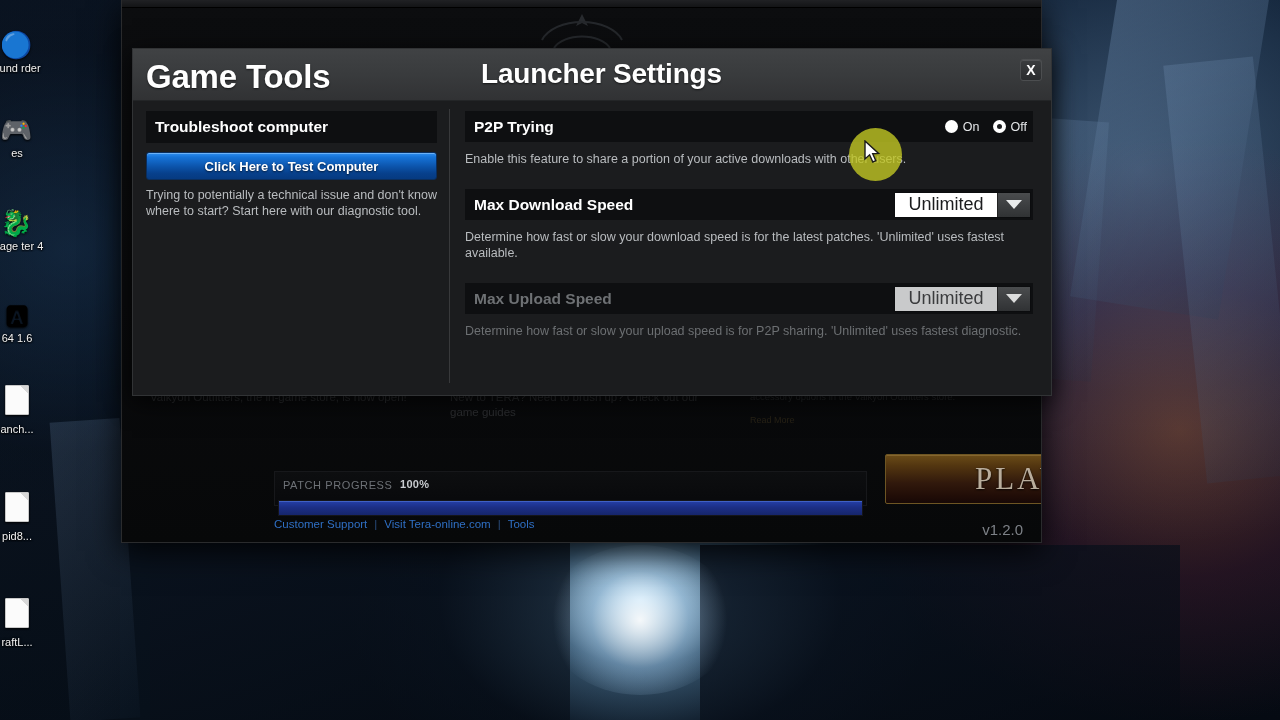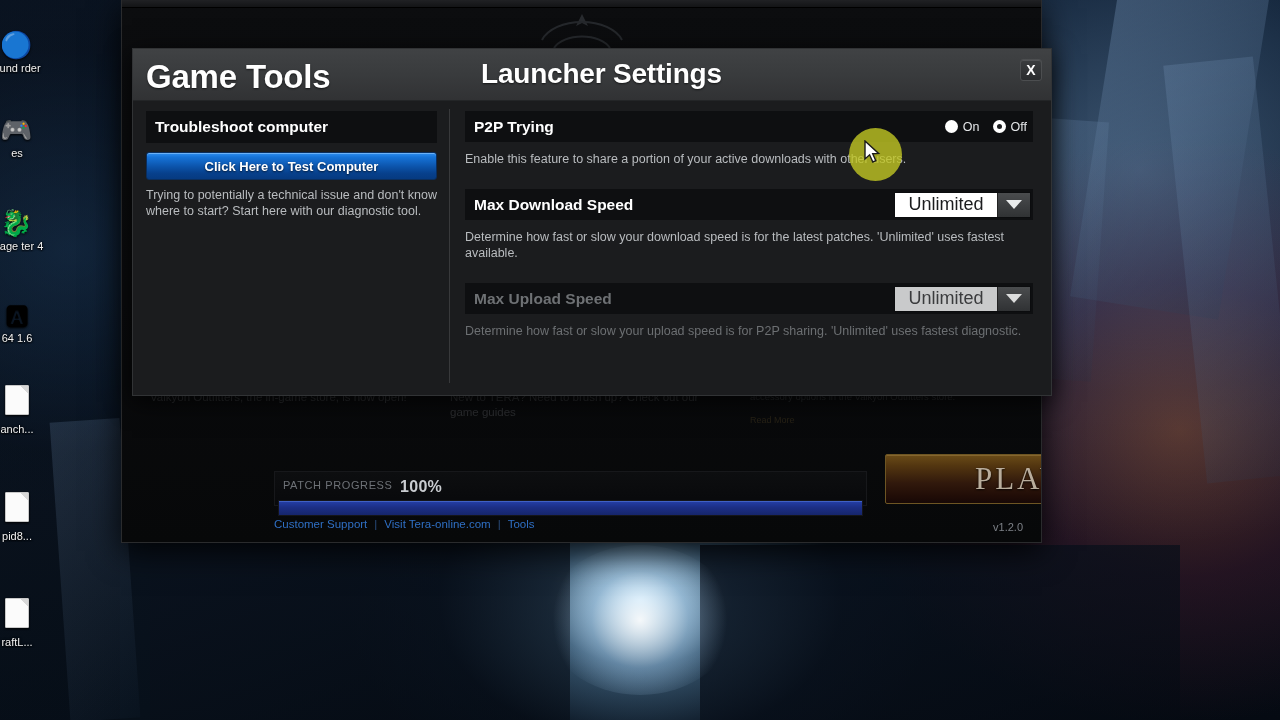--- a/index.html
+++ b/index.html
@@ -80,21 +80,21 @@
     position:absolute; left:152px; top:451px; width:593px; height:35px;
     background:linear-gradient(180deg,#0d0e10,#08090b);
     border:1px solid #17181b;
     margin-top:20px;
   }
   #progress-label {
     position:absolute; left:8px; top:7px; font-size:11px; letter-spacing:.6px;
     color:#6e7277; font-weight:400;
   }
   #progress-pct {
-    position:absolute; left:125px; top:6px; font-size:16px; letter-spacing:.3px;
+    position:absolute; left:125px; top:6px; font-size:11px; letter-spacing:.3px;
     color:#c9ccd0; font-weight:bold;
   }
   #progress-track {
     position:absolute; left:3px; right:3px; top:28px; height:16px;
     background:#0a0b0e; border:1px solid #141519;
   }
   #progress-fill {
     height:100%; background:linear-gradient(180deg,#2440a8 0%, #1c2f86 45%, #16256b 100%);
     box-shadow:inset 0 1px 0 rgba(120,160,255,.35);
   }
@@ -111,21 +111,21 @@
     color:#b9ad9c; text-shadow:0 1px 2px rgba(0,0,0,.9);
   }
 
   #footer-links {
     position:absolute; left:152px; top:518px; font-size:11.5px; color:#2f6fc4;
     display:flex; align-items:center; gap:7px;
   }
   #footer-links a { color:#2f6fc4; text-decoration:none; }
   .fsep { color:#2a4d7e; }
   #version {
-    position:absolute; right:18px; top:521px; font-size:11px; color:#7d8187;
+    position:absolute; right:18px; top:521px; font-size:15px; color:#7d8187;
   }
 
   
   #modal {
     position:absolute; left:132px; top:48px; width:920px; height:348px;
     background:#1b1c1e; border:1px solid #313335;
     box-shadow:0 6px 24px rgba(0,0,0,.8);
     overflow:hidden;
   }
   #modal-header {

